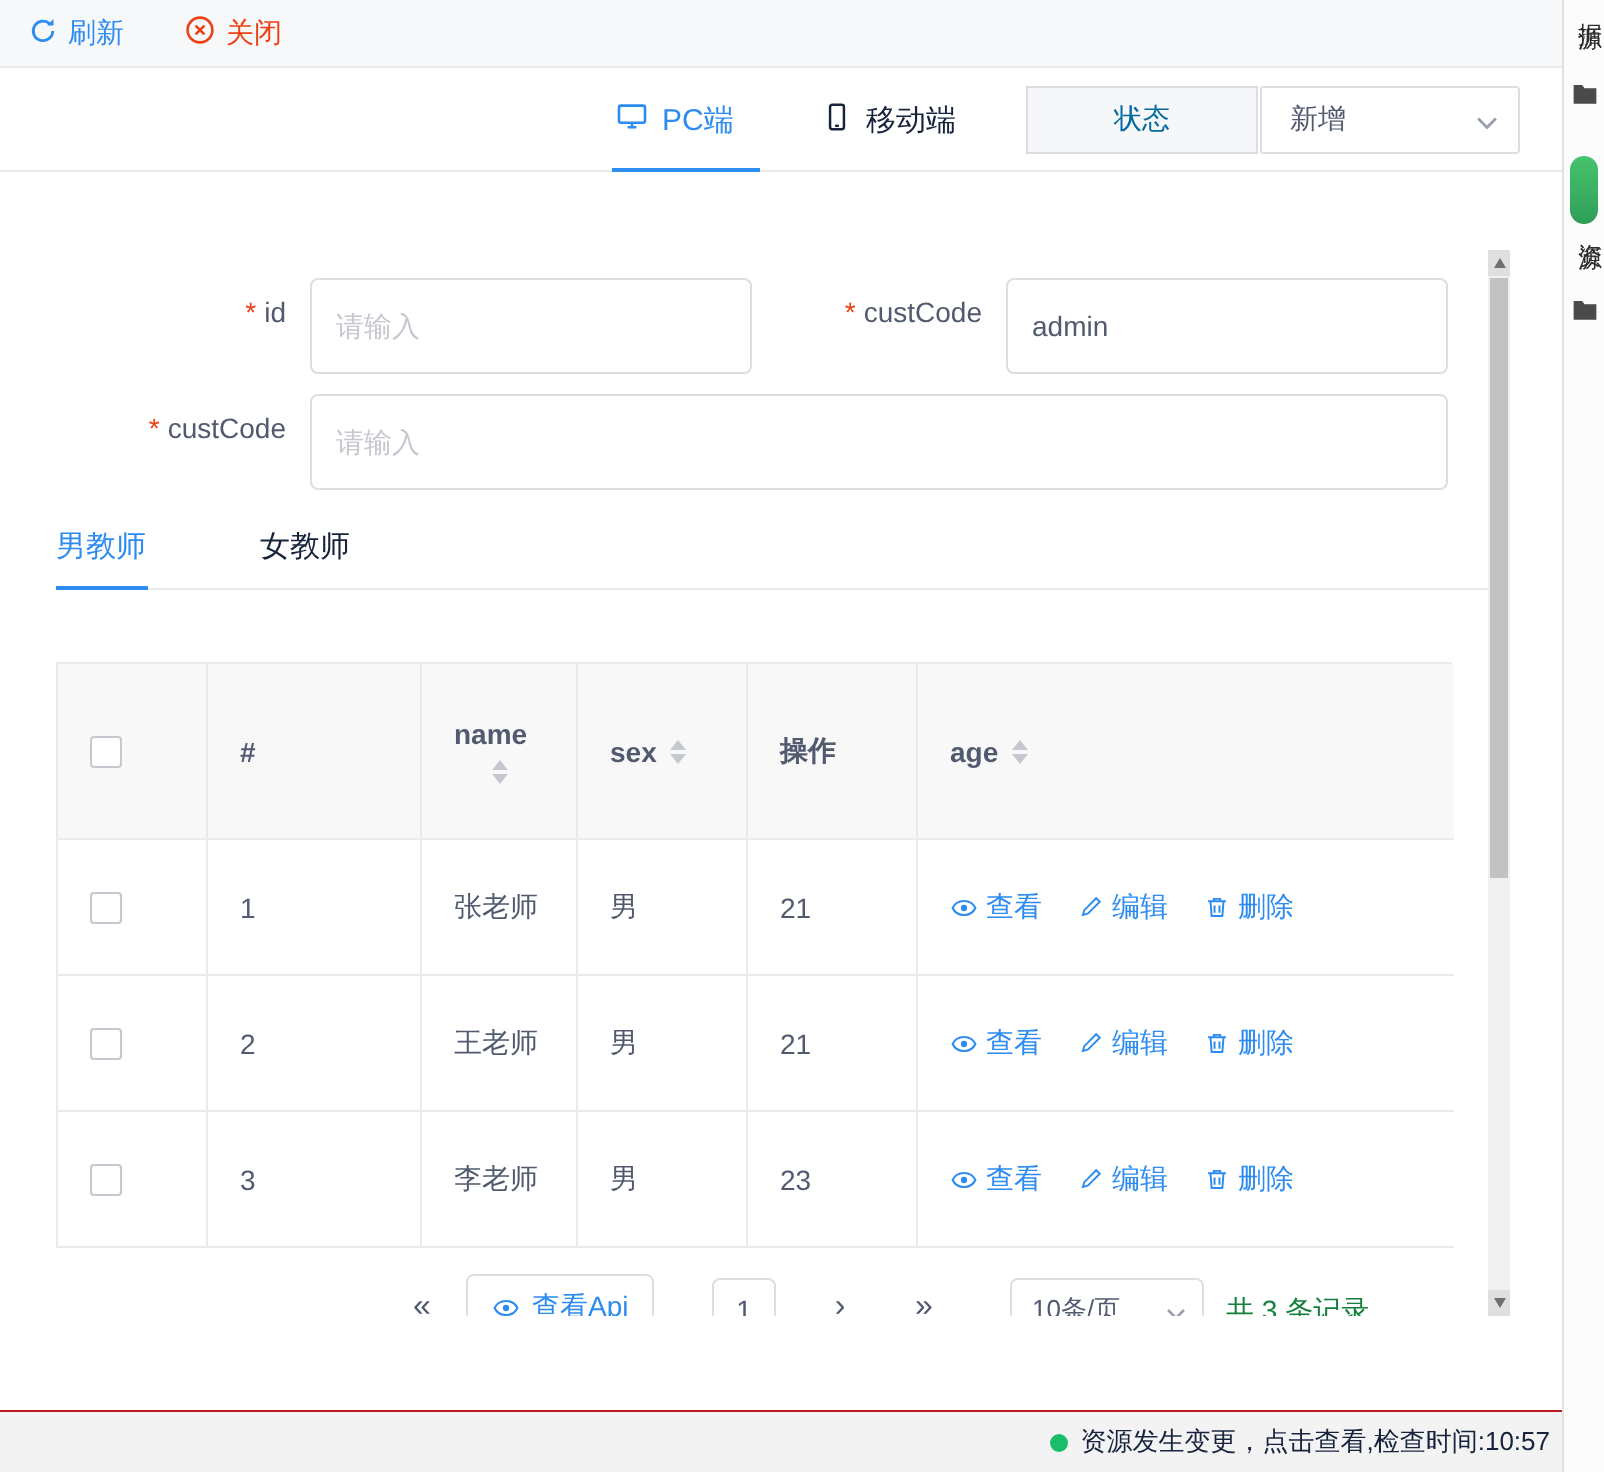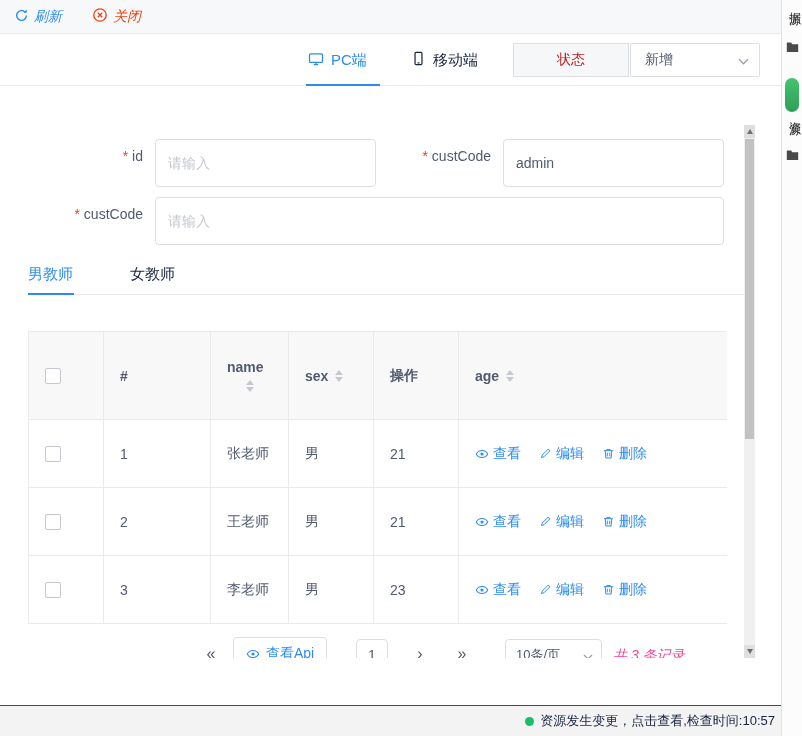--- a/index.html
+++ b/index.html
@@ -4,34 +4,34 @@
 <style>
   * { margin:0; padding:0; box-sizing:border-box; }
   body { background:#e9e9e9; font-family:"Liberation Sans","DejaVu Sans",sans-serif; }
   .app { position:relative; width:802px; height:736px; background:#fff; overflow:hidden;
          font-size:14px; color:#515a6e; }
 
   
   .toolbar { position:absolute; top:0; left:0; width:781px; height:34px; background:#f7f8f9;
              border-bottom:1px solid #ececec; display:flex; align-items:center; gap:30px;
              padding-left:14px; }
-  .tool-item { display:flex; align-items:center; gap:5px; font-size:14px; cursor:pointer;font-style:italic; }
+  .tool-item { display:flex; align-items:center; gap:5px; font-size:14px; cursor:pointer; }
   .tool-refresh { color:#2d8cf0; }
   .tool-close { color:#ed4014; }
 
   
   .device-bar { position:absolute; top:34px; left:0; width:781px; height:52px; background:#fff;
                 border-bottom:1px solid #e8eaec; }
   .dev-tab { position:absolute; top:0; height:52px; display:flex; align-items:center; gap:7px;
              font-size:15px; cursor:pointer; }
   .tab-pc { left:308px; color:#2d8cf0; }
   .tab-pc-underline { position:absolute; left:306px; bottom:-1px; width:74px; height:2px; background:#2d8cf0; }
   .tab-mobile { left:411px; color:#17233d; }
   .status-btn { position:absolute; left:513px; top:9px; width:116px; height:34px; background:#f6f7f8;
-                border:1px solid #dcdee2; color:#b91c1c; display:flex; align-items:center;
+                border:1px solid #dcdee2; color:#0369a1; display:flex; align-items:center;
                 justify-content:center; font-size:14px; cursor:pointer; }
   .add-select { position:absolute; left:630px; top:9px; width:130px; height:34px; background:#fff;
                 border:1px solid #dcdee2; border-radius:2px; display:flex; align-items:center;
                 justify-content:space-between; padding:0 10px 0 14px; color:#515a6e; cursor:pointer; }
 
   
   .content { position:absolute; top:86px; left:0; width:781px; height:572px; background:#fff; overflow:hidden; }
 
   .form-label { position:absolute; height:34px; line-height:34px; text-align:right; color:#515a6e; font-size:14px; }
   .req { color:#ed4014; margin-right:4px; }
@@ -70,21 +70,21 @@
   
   .pg-item { position:absolute; top:553px; width:32px; height:32px; line-height:30px; text-align:center;
              font-size:16px; color:#515a6e; cursor:pointer; }
   .pg-page { border:1px solid #dcdee2; border-radius:4px; background:#fff; font-size:14px; }
   .api-btn { position:absolute; left:233px; top:551px; height:34px; background:#fff;
              border:1px solid #dcdee2; border-radius:4px; display:flex; align-items:center; gap:6px;
              padding:0 12px; color:#2d8cf0; font-size:14px; cursor:pointer; z-index:3; }
   .size-select { position:absolute; left:505px; top:553px; width:97px; height:32px; border:1px solid #dcdee2;
                  border-radius:4px; background:#fff; display:flex; align-items:center;
                  justify-content:space-between; padding:0 8px 0 10px; font-size:13px; color:#515a6e; cursor:pointer; }
-  .pg-total { position:absolute; left:613px; top:553px; height:32px; line-height:32px; font-size:14px; color:#ec4899;font-style:italic; }
+  .pg-total { position:absolute; left:613px; top:553px; height:32px; line-height:32px; font-size:14px; color:#15803d; }
 
   
   .scroll-track { position:absolute; left:744px; top:39px; width:11px; height:533px; background:#f0f0f0; }
   .scroll-btn { position:absolute; left:0; width:11px; height:13px; background:#dfdfdf; display:flex;
                 align-items:center; justify-content:center; cursor:pointer; }
   .scroll-up { top:0; } .scroll-down { bottom:0; }
   .tri-up { width:0; height:0; border-left:3px solid transparent; border-right:3px solid transparent;
             border-bottom:5px solid #6f6f6f; }
   .tri-down { width:0; height:0; border-left:3px solid transparent; border-right:3px solid transparent;
               border-top:5px solid #6f6f6f; }

